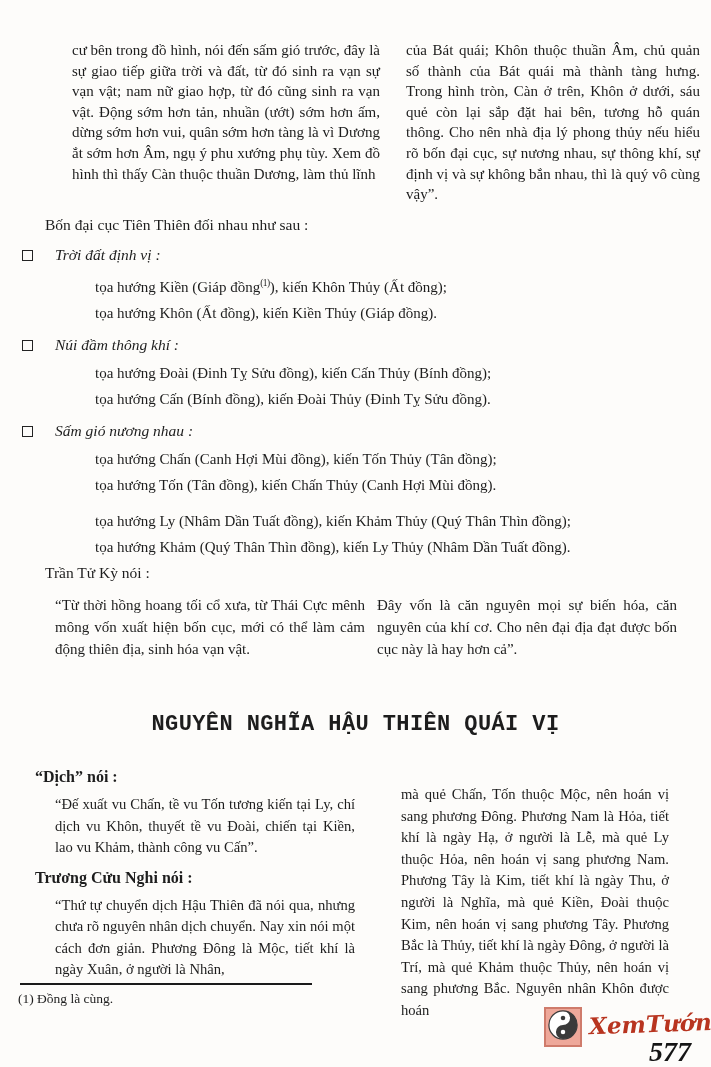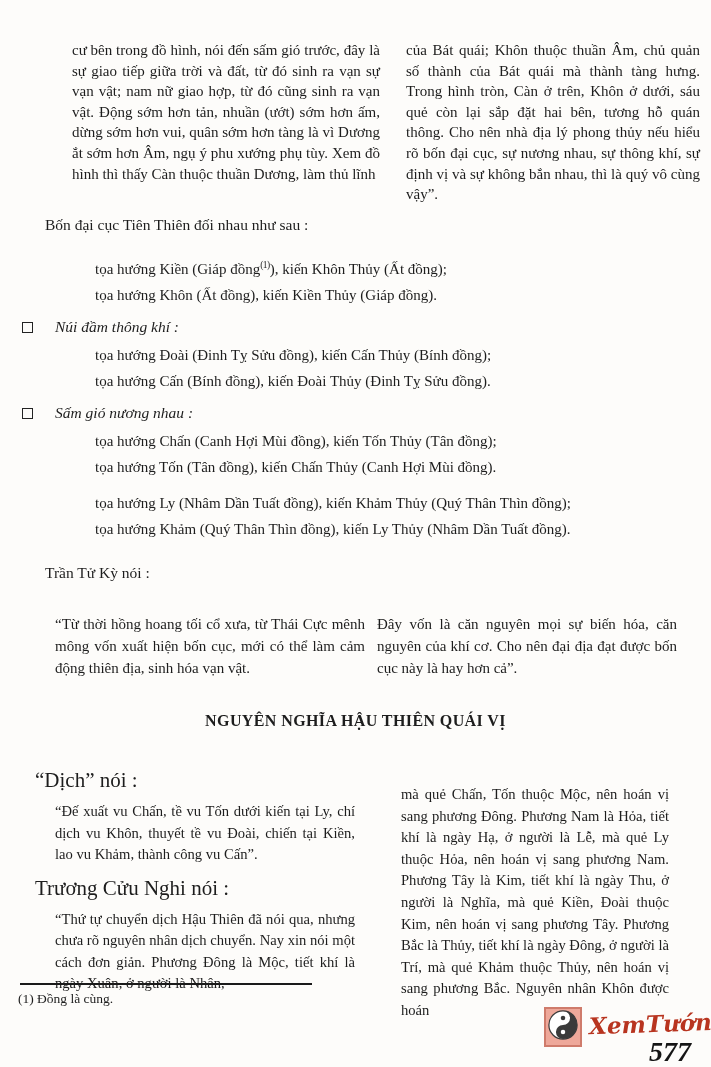--- a/index.html
+++ b/index.html
@@ -25,36 +25,36 @@
   #bullets { top: 246px; left: 22px; right: 24px; }
   .bullet { margin-bottom: 10px; }
   .b-head { display: flex; align-items: flex-start; gap: 22px; font-style: italic; font-size: 15.5px; }
   .square-bullet { flex: 0 0 auto; width: 9px; height: 9px; border: 1.7px solid #232323; margin-top: 4px; background: transparent; }
   .b-lines { margin: 6px 0 0 73px; font-size: 15px; line-height: 26px; text-align: left; }
   sup.fn { font-size: 9.5px; vertical-align: 6px; letter-spacing: -0.5px; }
 
   #tran-label { top: 564px; left: 45px; font-size: 15.5px; }
 
   
-  #quote-cols { top: 613px; left: 55px; width: 630px; display: flex; gap: 12px; }
+  #quote-cols { top: 594px; left: 55px; width: 630px; display: flex; gap: 12px; }
   #quote-cols .col-l { width: 310px; }
   #quote-cols .col-r { width: 300px; }
   #quote-cols p { font-size: 15px; line-height: 22px; text-align: justify; margin: 0; }
 
   #heading2 {
     top: 712px; left: 0; right: 0; text-align: center;
-    font-family: Liberation Serif, serif;
-    font-weight: bold; font-size: 16px; letter-spacing: 0.4px;
+    font-family: Liberation Mono, monospace;
+    font-weight: bold; font-size: 22px; letter-spacing: 0.4px;
   }
 
   
   #bottom-cols { top: 768px; left: 30px; width: 655px; display: flex; gap: 30px; }
   .bcol-l { width: 325px; }
   .bcol-r { width: 300px; }
-  .say-label { font-size: 21px; margin: 0 0 8px 5px; }
+  .say-label { font-size: 16px; margin: 0 0 8px 5px; font-weight: bold; }
   .say-label.second { margin-top: 4px; }
   .say-quote { font-size: 14.6px; line-height: 21.5px; text-align: justify; margin: 0 0 10px 25px; }
   .bcol-r p { font-size: 14.6px; line-height: 21.6px; text-align: justify; margin: 16px; }
 
   
   #footnote-rule { top: 983px; left: 20px; width: 292px; height: 2px; background: #1a1a1a; }
   #footnote { top: 991px; left: 18px; font-size: 13.5px; }
 
   
   #logo { top: 1007px; left: 544px; display: flex; align-items: flex-start; }
@@ -85,20 +85,24 @@
   <div class="col-r">
     <p class="body">của Bát quái; Khôn thuộc thuần Âm, chủ quản số thành của Bát quái mà thành tàng hưng. Trong hình tròn, Càn ở trên, Khôn ở dưới, sáu quẻ còn lại sắp đặt hai bên, tương hỗ quán thông. Cho nên nhà địa lý phong thủy nếu hiểu rõ bốn đại cục, sự nương nhau, sự thông khí, sự định vị và sự không bắn nhau, thì là quý vô cùng vậy”.</p>
   </div>
 </div>
 
 <div class="abs" id="intro-line">Bốn đại cục Tiên Thiên đối nhau như sau :</div>
 
 <div class="abs" id="bullets">
 
   <div class="bullet">
+    <div class="b-head">
+      <span class="square-bullet"></span>
+      <span>Trời đất định vị :</span>
+    </div>
     <div class="b-lines">
       <div><span>tọa hướng Kiền (Giáp đồng</span><sup class="fn">(1)</sup><span>), kiến Khôn Thủy (Ất đồng);</span></div>
       <div>tọa hướng Khôn (Ất đồng), kiến Kiền Thủy (Giáp đồng).</div>
     </div>
   </div>
 
   <div class="bullet">
     <div class="b-head">
       <span class="square-bullet"></span>
       <span>Núi đầm thông khí :</span>
@@ -138,21 +142,21 @@
   <div class="col-r">
     <p>Đây vốn là căn nguyên mọi sự biến hóa, căn nguyên của khí cơ. Cho nên đại địa đạt được bốn cục này là hay hơn cả”.</p>
   </div>
 </div>
 
 <div class="abs" id="heading2">NGUYÊN NGHĨA HẬU THIÊN QUÁI VỊ</div>
 
 <div class="abs" id="bottom-cols">
   <div class="bcol-l">
     <p class="say-label">“Dịch” nói :</p>
-    <p class="say-quote">“Đế xuất vu Chấn, tề vu Tốn dưới kiến tại Ly, chí dịch vu Khôn, thuyết tề vu Đoài, chiến tại Kiền, lao vu Khảm, thành công vu Cấn”.</p>
+    <p class="say-quote">“Đế xuất vu Chấn, tề vu Tốn tương kiến tại Ly, chí dịch vu Khôn, thuyết tề vu Đoài, chiến tại Kiền, lao vu Khảm, thành công vu Cấn”.</p>
     <p class="say-label second">Trương Cửu Nghi nói :</p>
     <p class="say-quote">“Thứ tự chuyển dịch Hậu Thiên đã nói qua, nhưng chưa rõ nguyên nhân dịch chuyển. Nay xin nói một cách đơn giản. Phương Đông là Mộc, tiết khí là ngày Xuân, ở người là Nhân,</p>
   </div>
   <div class="bcol-r">
     <p>mà quẻ Chấn, Tốn thuộc Mộc, nên hoán vị sang phương Đông. Phương Nam là Hỏa, tiết khí là ngày Hạ, ở người là Lễ, mà quẻ Ly thuộc Hỏa, nên hoán vị sang phương Nam. Phương Tây là Kim, tiết khí là ngày Thu, ở người là Nghĩa, mà quẻ Kiền, Đoài thuộc Kim, nên hoán vị sang phương Tây. Phương Bắc là Thủy, tiết khí là ngày Đông, ở người là Trí, mà quẻ Khảm thuộc Thủy, nên hoán vị sang phương Bắc. Nguyên nhân Khôn được hoán</p>
   </div>
 </div>
 
 <div class="abs" id="footnote-rule"></div>
 <div class="abs" id="footnote">(1) Đồng là cùng.</div>

